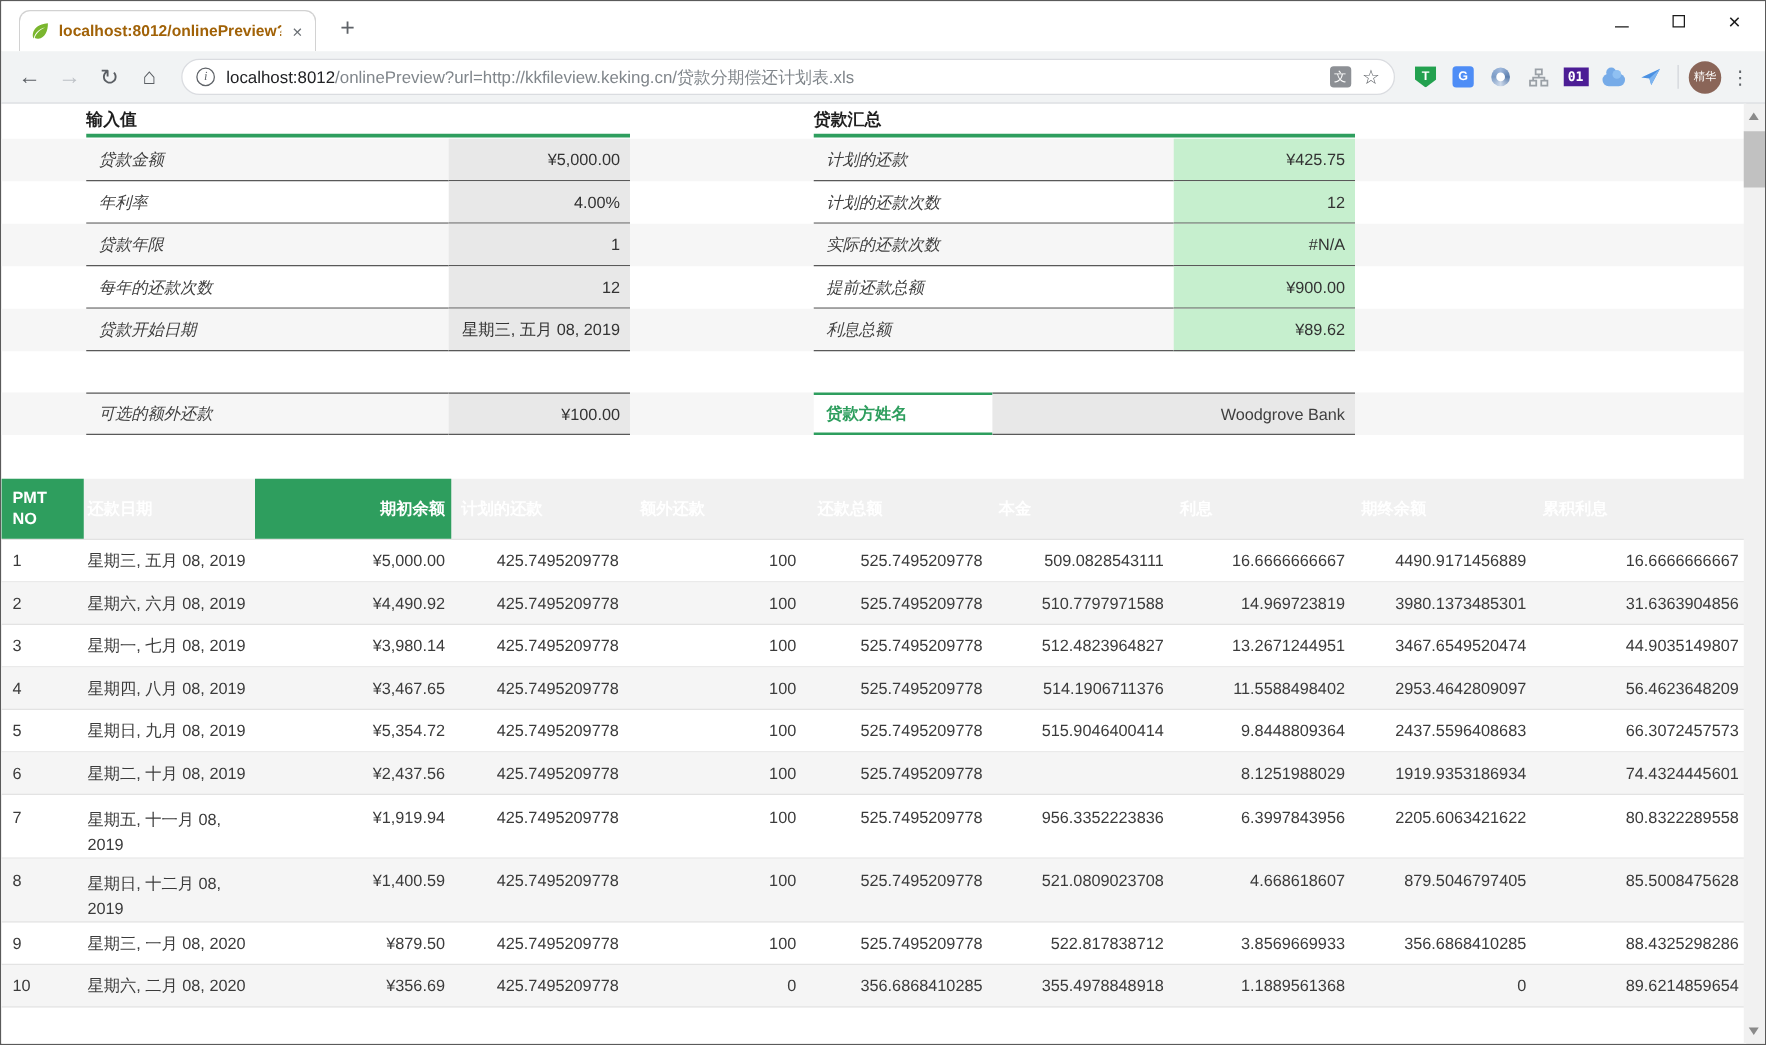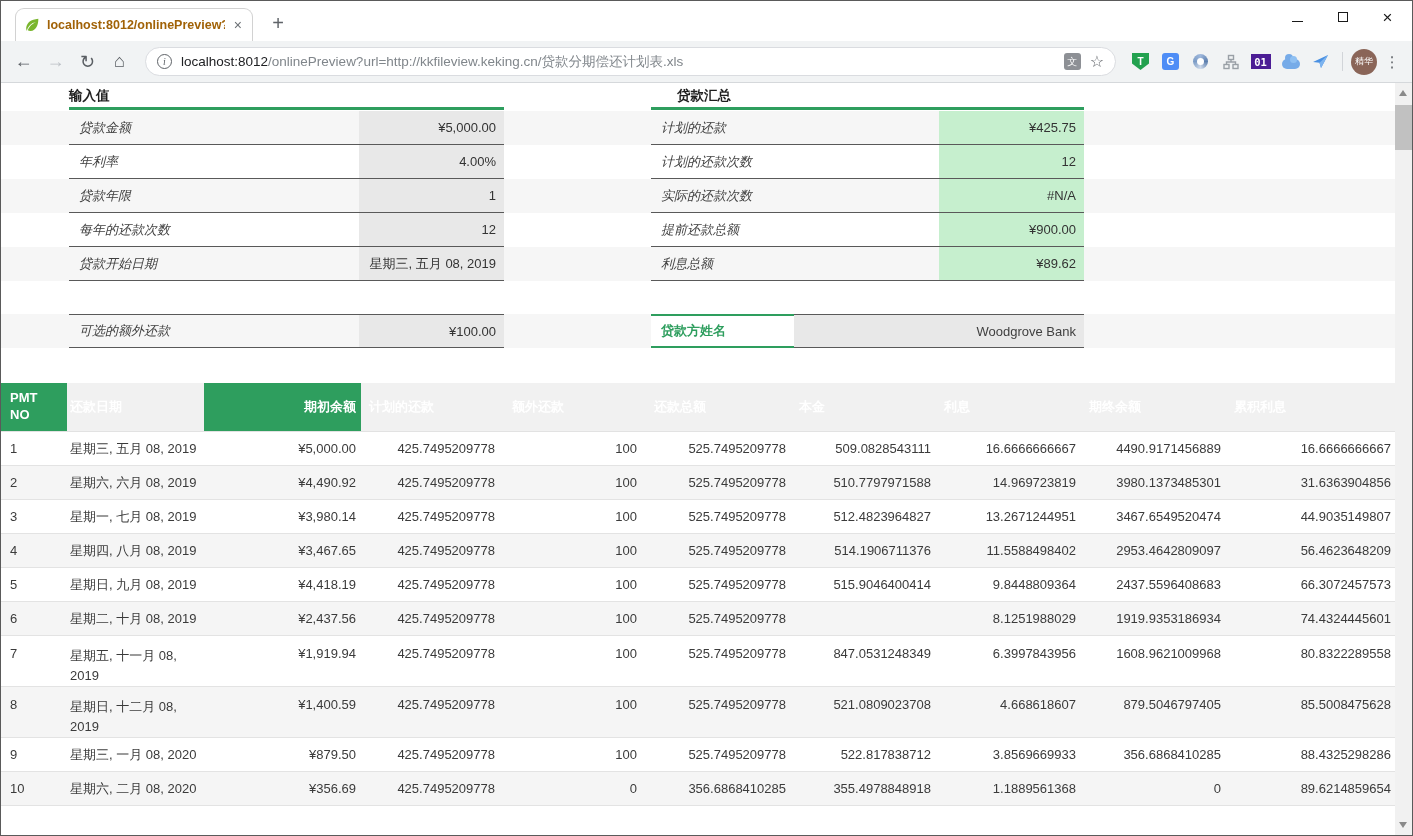--- a/index.html
+++ b/index.html
@@ -59,21 +59,21 @@
   .sep{width:1px;height:19px;background:#d2d5d9;margin:0 5px;}
   .avatar{width:26px;height:26px;border-radius:50%;background:#8a6558;color:#fff;font-size:9px;
     display:flex;align-items:center;justify-content:center;}
   .menu-dots{width:24px;height:29px;display:flex;align-items:center;justify-content:center;
     font-size:15px;color:#5f6368;}
 
   
   #sheet{position:absolute;left:0;top:82px;width:1396px;bottom:0;background:#fff;overflow:hidden;
     font-size:13px;color:#333;}
   .sec-title{position:absolute;top:4px;font-size:13.5px;font-weight:bold;color:#1f1f1f;}
-  #input-title{left:68px;} #summary-title{left:650px;margin-left:26px;}
+  #input-title{left:68px;} #summary-title{left:650px;}
   .greenline{position:absolute;top:24px;height:3px;background:var(--green,#2e9e5e);}
   #gl1{left:68px;width:435px;} #gl2{left:650px;width:433px;}
 
   #top-rows{position:absolute;left:0;top:28px;width:100%;}
   .trow{position:relative;height:34px;width:100%;}
   .stripe{background:#f6f6f6;}
   .tcell{position:absolute;top:0;height:100%;display:flex;align-items:center;
     border-bottom:1px solid #595959;}
   .lt-label{left:68px;width:290px;padding-left:10px;font-style:italic;color:#3f3f3f;}
   .lt-value{left:358px;width:145px;background:var(--cellgray,#e8e8e8);justify-content:flex-end;padding-right:8px;}
@@ -301,21 +301,21 @@
           <div class="scell c4">100</div>
           <div class="scell c5">525.7495209778</div>
           <div class="scell c6">514.1906711376</div>
           <div class="scell c7">11.5588498402</div>
           <div class="scell c8">2953.4642809097</div>
           <div class="scell c9">56.4623648209</div>
         </div>
         <div class="srow">
           <div class="scell c0">5</div>
           <div class="scell c1">星期日, 九月 08, 2019</div>
-          <div class="scell c2">¥4,418.19</div>
+          <div class="scell c2">¥5,354.72</div>
           <div class="scell c3">425.7495209778</div>
           <div class="scell c4">100</div>
           <div class="scell c5">525.7495209778</div>
           <div class="scell c6">515.9046400414</div>
           <div class="scell c7">9.8448809364</div>
           <div class="scell c8">2437.5596408683</div>
           <div class="scell c9">66.3072457573</div>
         </div>
         <div class="srow stripe2">
           <div class="scell c0">6</div>
@@ -328,23 +328,23 @@
           <div class="scell c8">1919.9353186934</div>
           <div class="scell c9">74.4324445601</div>
         </div>
         <div class="srow tall">
           <div class="scell c0">7</div>
           <div class="scell c1">星期五, 十一月 08, 2019</div>
           <div class="scell c2">¥1,919.94</div>
           <div class="scell c3">425.7495209778</div>
           <div class="scell c4">100</div>
           <div class="scell c5">525.7495209778</div>
-          <div class="scell c6">847.0531248349</div>
+          <div class="scell c6">956.3352223836</div>
           <div class="scell c7">6.3997843956</div>
-          <div class="scell c8">1608.9621009968</div>
+          <div class="scell c8">2205.6063421622</div>
           <div class="scell c9">80.8322289558</div>
         </div>
         <div class="srow stripe2 tall">
           <div class="scell c0">8</div>
           <div class="scell c1">星期日, 十二月 08, 2019</div>
           <div class="scell c2">¥1,400.59</div>
           <div class="scell c3">425.7495209778</div>
           <div class="scell c4">100</div>
           <div class="scell c5">525.7495209778</div>
           <div class="scell c6">521.0809023708</div>

